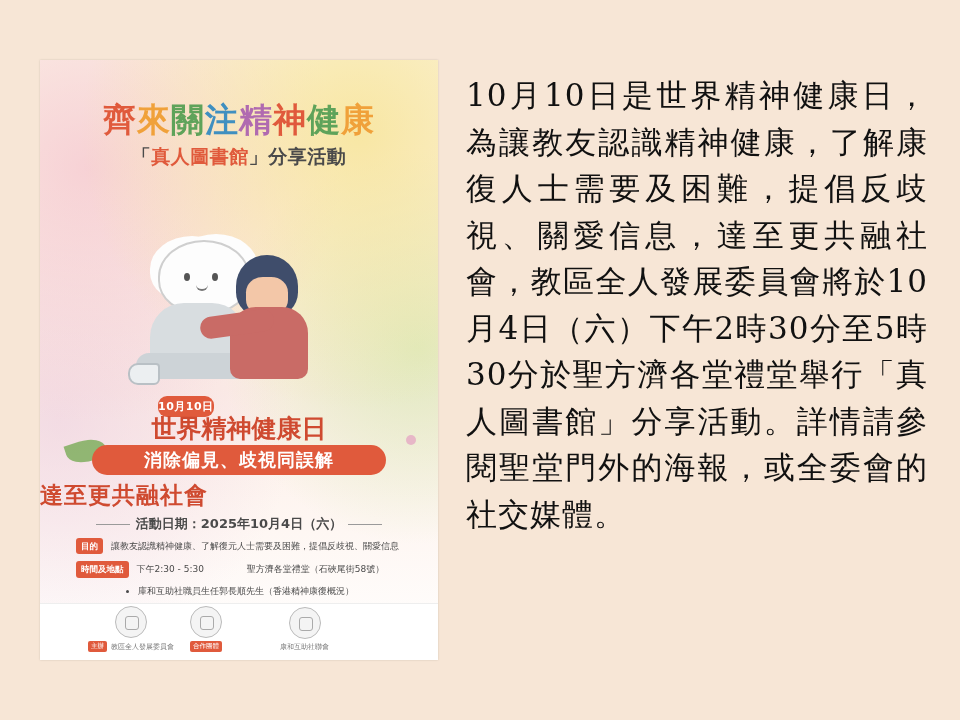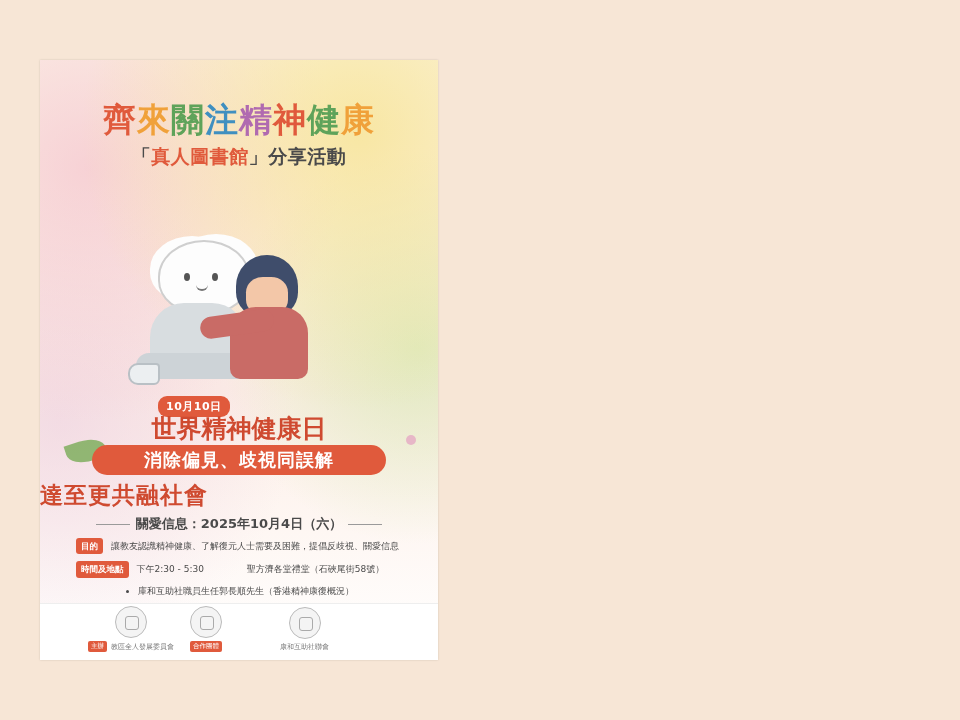--- a/index.html
+++ b/index.html
@@ -210,21 +210,21 @@
   
   .badge-date {
     position: absolute;
     left: 118px;
     top: 336px;
     background: #e05a3c;
     color: #fff;
     font-family: "DejaVu Sans", sans-serif;
     font-size: 11px;
     font-weight: bold;
-    padding: 3px 8px;
+    padding: 3px 0;
     border-radius: 9px;
     letter-spacing: 0.5px;
   }
   .day-title {
     position: absolute;
     left: 0;
     right: 0;
     top: 352px;
     text-align: center;
     font-family: "DejaVu Sans", sans-serif;
@@ -459,21 +459,21 @@
         <div class="girl-arm"></div>
         <div class="leaf"></div>
         <div class="dot-deco"></div>
       </div>
 
       <div class="badge-date">10月10日</div>
       <div class="day-title">世界精神健康日</div>
       <div class="slogan-bar">消除偏見、歧視同誤解</div>
       <div class="slogan2">達至更共融社會</div>
       <div class="event-date">
-        <span class="rule"></span><span>關愛信息：2025年10月4日（六）</span><span class="rule"></span>
+        <span class="rule"></span><span>活動日期：2025年10月4日（六）</span><span class="rule"></span>
       </div>
 
       <div class="info">
         <div class="info-row">
           <span class="info-tag">目的</span>
           <span class="info-body">讓教友認識精神健康、了解復元人士需要及困難，提倡反歧視、關愛信息</span>
         </div>
         <div class="info-row">
           <span class="info-tag">時間及地點</span>
           <span class="info-body">
@@ -521,14 +521,15 @@
           <div class="logo"></div>
           <div class="footer-label-row">
             <span>康和互助社聯會</span>
           </div>
         </div>
       </div>
 
     </div>
   </div>
 
+  <div class="text-col">10月10日是世界精神健康日，為讓教友認識精神健康，了解康復人士需要及困難，提倡反歧視、關愛信息，達至更共融社會，教區全人發展委員會將於10月4日（六）下午2時30分至5時30分於聖方濟各堂禮堂舉行「真人圖書館」分享活動。詳情請參閱聖堂門外的海報，或全委會的社交媒體。</div>
 
 </div>
 
 </body></html>

